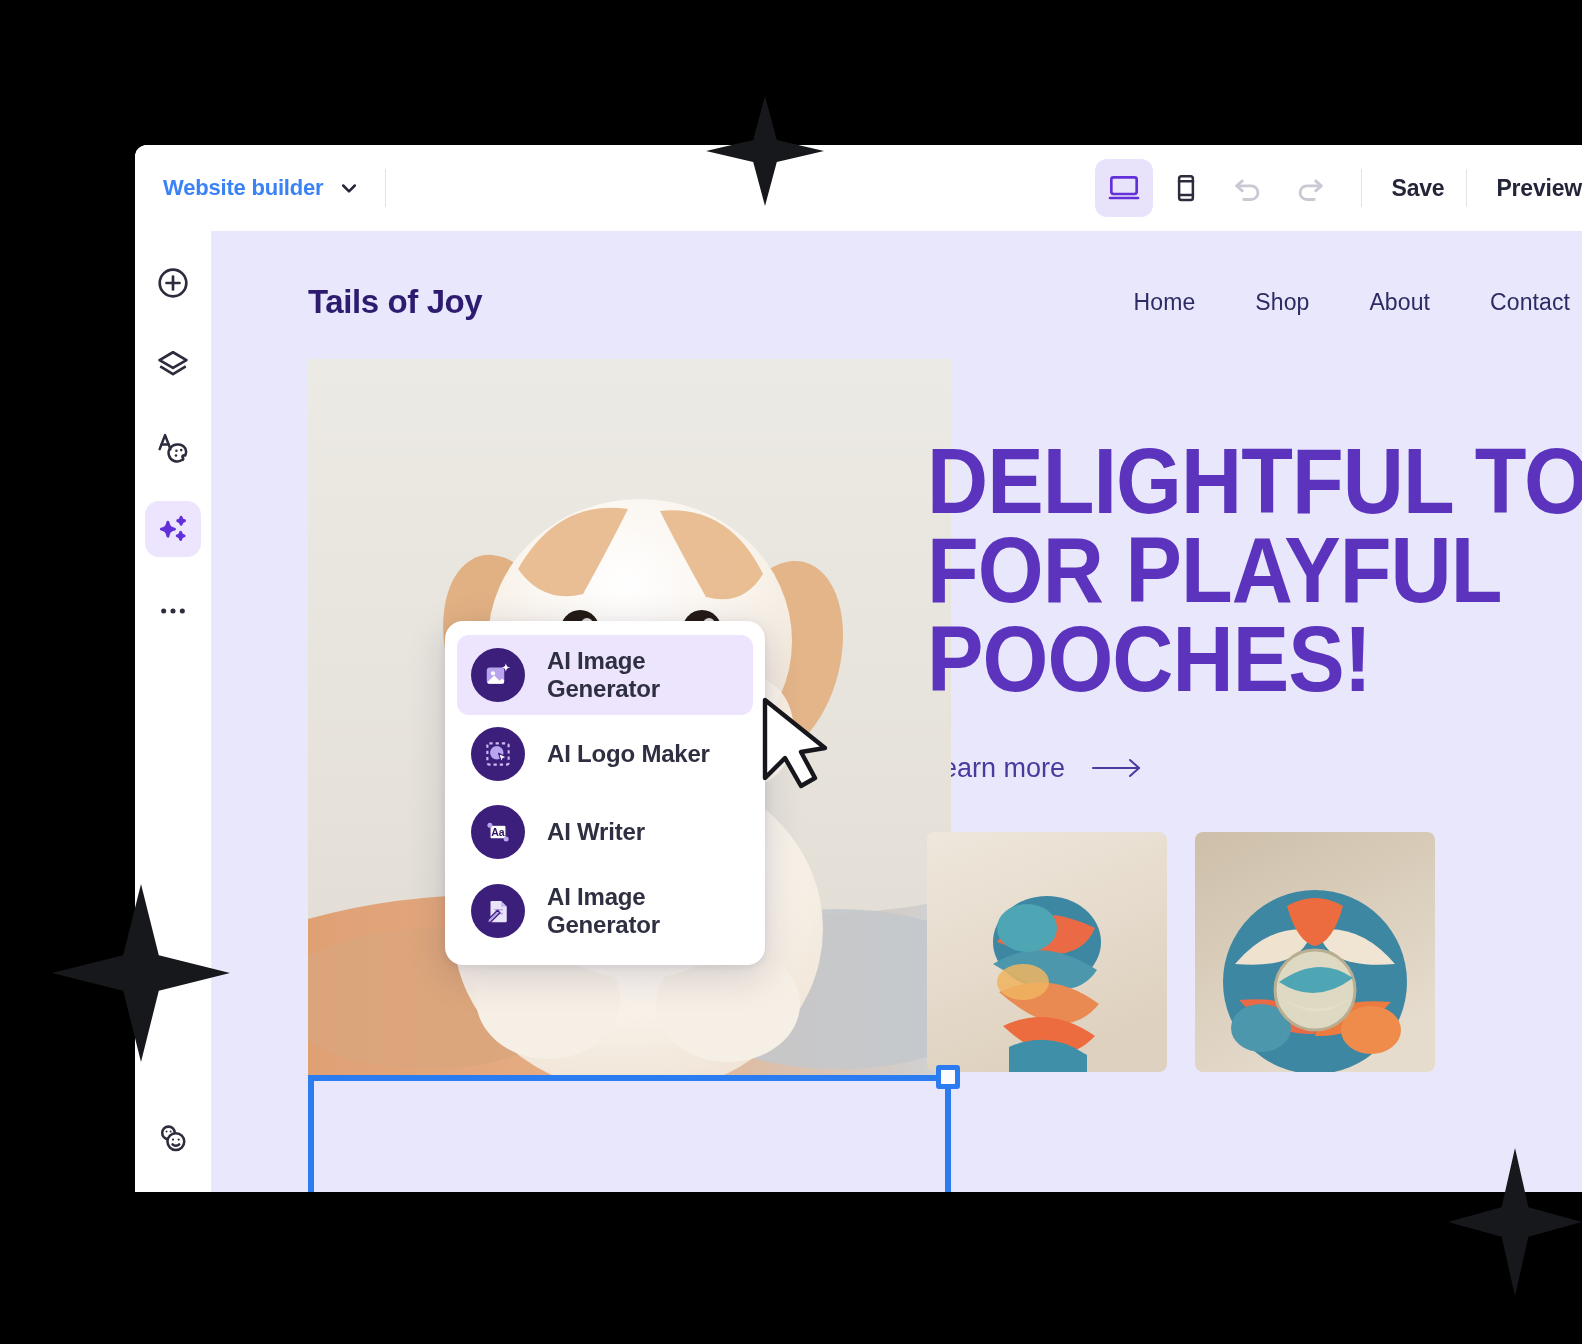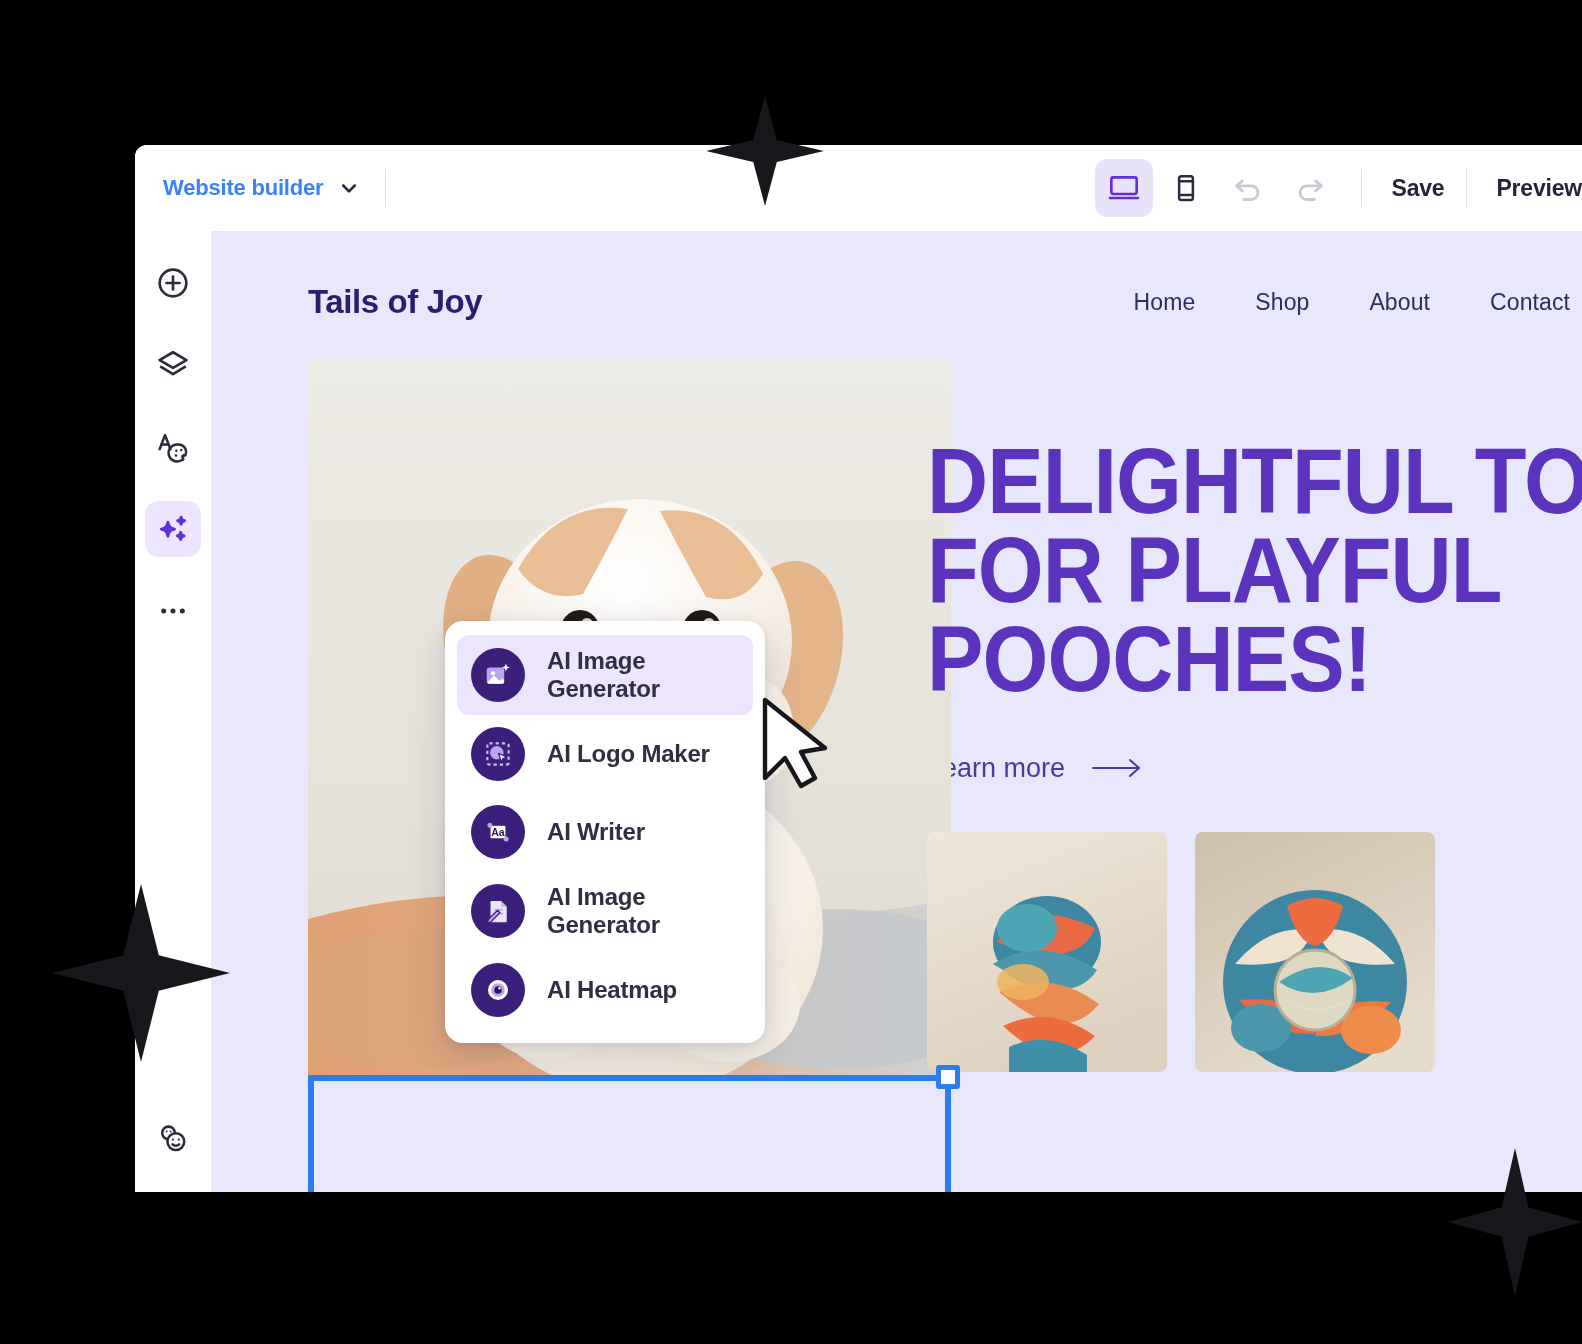--- a/index.html
+++ b/index.html
@@ -431,31 +431,20 @@
                 <path d="M7 4 h7.4 L19 8.6 V20 a1 1 0 0 1 -1 1 H7 a1 1 0 0 1 -1 -1 V5 a1 1 0 0 1 1 -1z" fill="#eae4fb"></path>
                 <path d="M14.4 4 V8.6 H19z" fill="#c6b6f1"></path>
                 <line x1="9" y1="11" x2="16" y2="11" stroke="#b9a4ef" stroke-width="1.3"></line>
                 <line x1="9" y1="14" x2="16" y2="14" stroke="#b9a4ef" stroke-width="1.3"></line>
                 <path d="M4.4 18.6 L11.6 11.4 L13.6 13.4 L6.4 20.6 L3.6 21.4z" fill="#b9a4ef" stroke="#3b1f7a" stroke-width="0.9" stroke-linejoin="round"></path>
               </svg>
             </span>
             <span class="label">AI Image Generator</span>
           </div>
 
-          <div class="menu-item">
-            <span class="mi-icon">
-              <svg width="30" height="30" viewBox="0 0 24 24" fill="none">
-                <circle cx="12" cy="12" r="8" fill="#fff"></circle>
-                <circle cx="12" cy="12" r="5.4" fill="#b9a4ef"></circle>
-                <circle cx="12" cy="12" r="3" fill="#2b1560"></circle>
-                <circle cx="13.2" cy="10.6" r="1" fill="#fff" opacity="0.9"></circle>
-              </svg>
-            </span>
-            <span class="label">AI Heatmap</span>
-          </div>
 
         </div>
 
         <svg class="cursor" width="74" height="104" viewBox="0 0 74 104" fill="none">
           <path d="M8 6 L8 84 L28 64 L44 92 L58 84 L44 58 L68 54 Z" fill="#ffffff" stroke="#16161c" stroke-width="4.4" stroke-linejoin="round"></path>
         </svg>
 
       </div>
     </div>
   </div>

